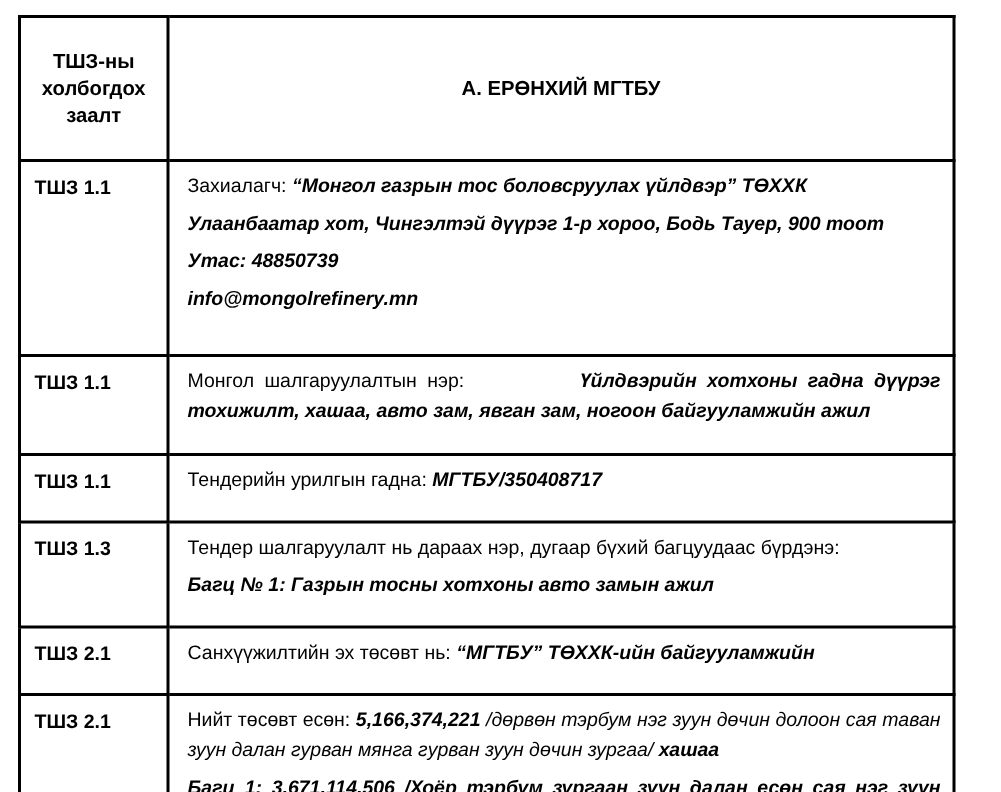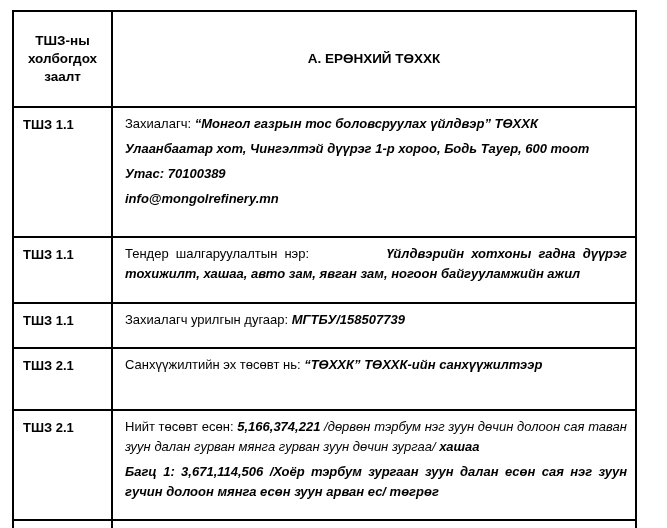--- a/index.html
+++ b/index.html
@@ -68,49 +68,56 @@
 
 <div class="page">
   <table class="doc-table">
     <colgroup>
       <col class="clause-col">
       <col class="content-col">
     </colgroup>
     <thead>
       <tr>
         <th>ТШЗ-ны холбогдох заалт</th>
-        <th>А. ЕРӨНХИЙ ТӨХХК</th>
+        <th>А. ЕРӨНХИЙ МГТБУ</th>
       </tr>
     </thead>
     <tbody id="table-body">
         <tr>
           <td class="ref-cell">ТШЗ 1.1</td>
           <td class="content-cell">
             <p><span class="seg-regular">Захиалагч: </span><span class="seg-bold-italic">“Монгол газрын тос боловсруулах үйлдвэр” ТӨХХК</span></p>
-            <p><span class="seg-bold-italic">Улаанбаатар хот, Чингэлтэй дүүрэг 1-р хороо, Бодь Тауер, 600 тоот</span></p>
-            <p><span class="seg-bold-italic">Утас: 70100389</span></p>
+            <p><span class="seg-bold-italic">Улаанбаатар хот, Чингэлтэй дүүрэг 1-р хороо, Бодь Тауер, 900 тоот</span></p>
+            <p><span class="seg-bold-italic">Утас: 48850739</span></p>
             <p><span class="seg-bold-italic">info@mongolrefinery.mn</span></p>
           </td>
         </tr>
         <tr>
           <td class="ref-cell">ТШЗ 1.1</td>
           <td class="content-cell">
-            <p><span class="seg-regular">Тендер шалгаруулалтын нэр: </span><span class="seg-tab"></span><span class="seg-bold-italic">Үйлдвэрийн хотхоны гадна дүүрэг тохижилт, хашаа, авто зам, явган зам, ногоон байгууламжийн ажил</span></p>
+            <p><span class="seg-regular">Монгол шалгаруулалтын нэр: </span><span class="seg-tab"></span><span class="seg-bold-italic">Үйлдвэрийн хотхоны гадна дүүрэг тохижилт, хашаа, авто зам, явган зам, ногоон байгууламжийн ажил</span></p>
           </td>
         </tr>
         <tr>
           <td class="ref-cell">ТШЗ 1.1</td>
           <td class="content-cell">
-            <p><span class="seg-regular">Захиалагч урилгын дугаар: </span><span class="seg-bold-italic">МГТБУ/158507739</span></p>
+            <p><span class="seg-regular">Тендерийн урилгын гадна: </span><span class="seg-bold-italic">МГТБУ/350408717</span></p>
+          </td>
+        </tr>
+        <tr>
+          <td class="ref-cell">ТШЗ 1.3</td>
+          <td class="content-cell">
+            <p><span class="seg-regular">Тендер шалгаруулалт нь дараах нэр, дугаар бүхий багцуудаас бүрдэнэ:</span></p>
+            <p><span class="seg-bold-italic">Багц № 1: Газрын тосны хотхоны авто замын ажил</span></p>
           </td>
         </tr>
         <tr>
           <td class="ref-cell">ТШЗ 2.1</td>
           <td class="content-cell">
-            <p><span class="seg-regular">Санхүүжилтийн эх төсөвт нь: </span><span class="seg-bold-italic">“ТӨХХК” ТӨХХК-ийн санхүүжилтээр</span></p>
+            <p><span class="seg-regular">Санхүүжилтийн эх төсөвт нь: </span><span class="seg-bold-italic">“МГТБУ” ТӨХХК-ийн байгууламжийн</span></p>
           </td>
         </tr>
         <tr>
           <td class="ref-cell">ТШЗ 2.1</td>
           <td class="content-cell">
             <p><span class="seg-regular">Нийт төсөвт есөн: </span><span class="seg-bold-italic">5,166,374,221</span><span class="seg-italic"> /дөрвөн тэрбум нэг зуун дөчин долоон сая таван зуун далан гурван мянга гурван зуун дөчин зургаа/ </span><span class="seg-bold-italic">хашаа</span></p>
             <p><span class="seg-bold-italic">Багц 1: 3,671,114,506 /Хоёр тэрбум зургаан зуун далан есөн сая нэг зуун гучин долоон мянга есөн зуун арван ес/ төгрөг</span></p>
           </td>
         </tr>
         <tr>

